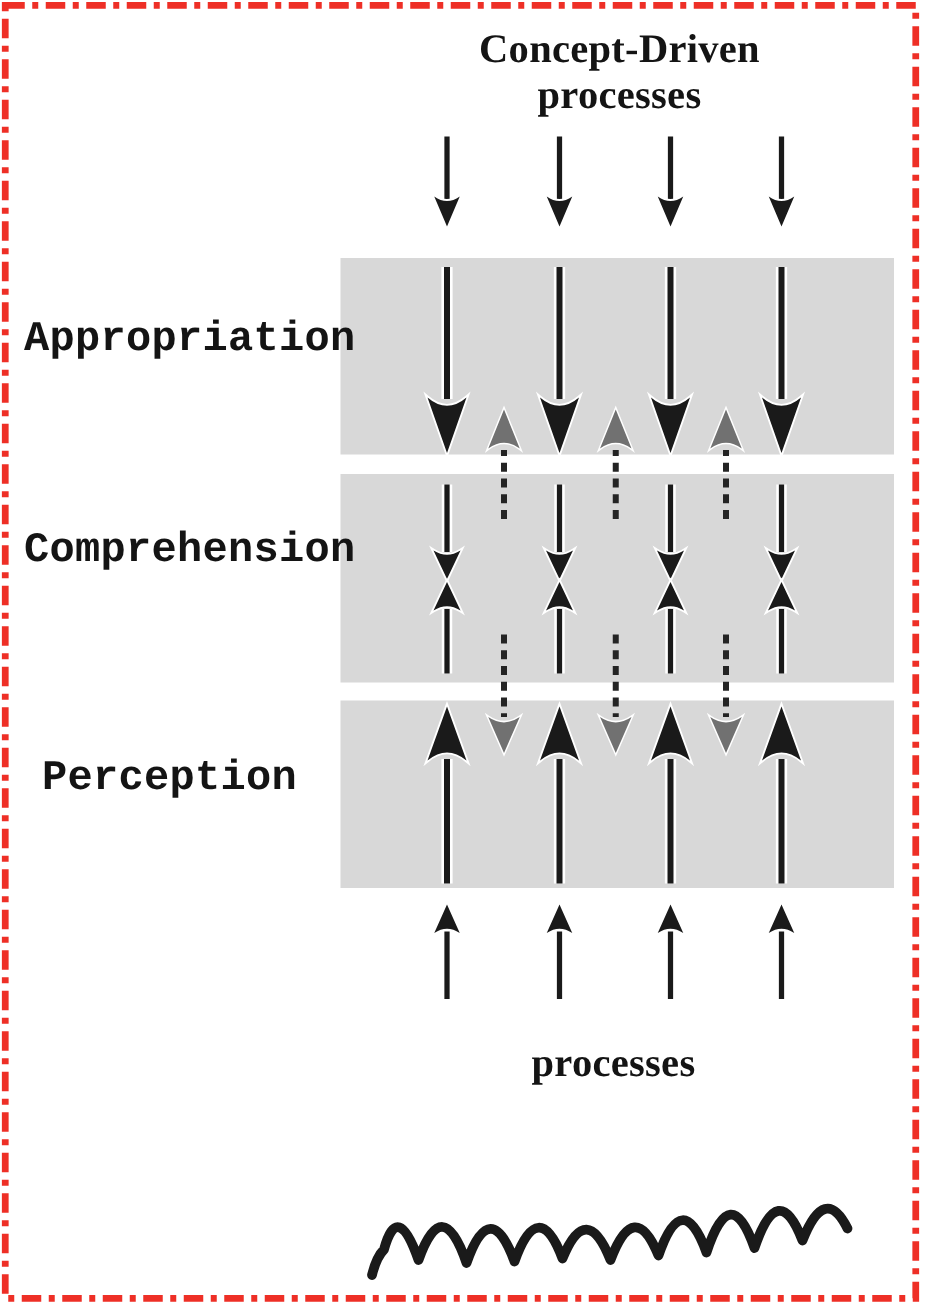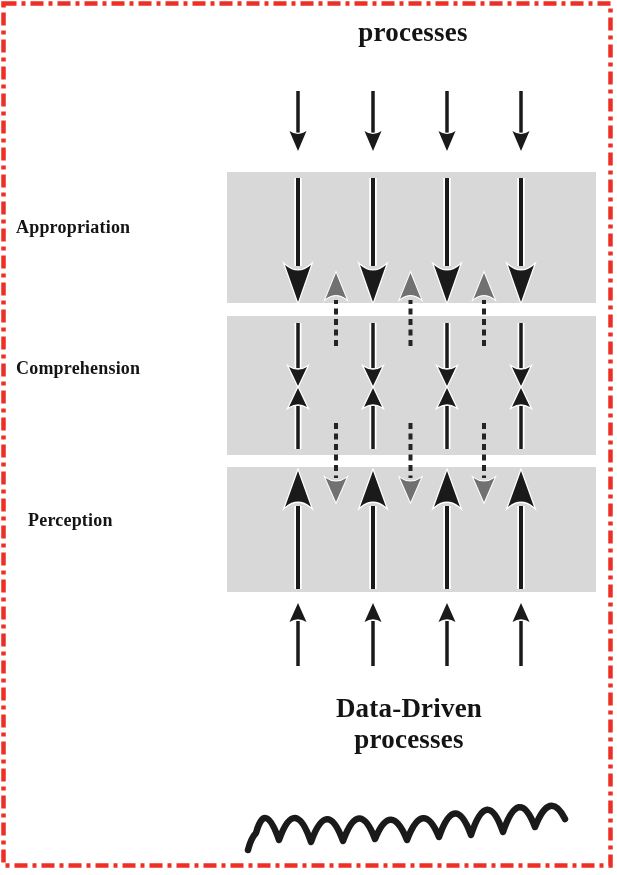--- a/index.html
+++ b/index.html
@@ -19,21 +19,21 @@
     position:absolute;left:0;top:0;
     pointer-events:none;
   }
   .t{
     position:absolute;
     color:#141414;
     font-weight:600;
     letter-spacing:0.2px;
     white-space:nowrap;
   }
-  .label{font-size:18px;line-height:26px;}
+  .label{font-size:28px;line-height:26px;font-family:Liberation Mono, monospace;}
   .title{font-size:27px;line-height:31px;text-align:center;}
 </style>
 </head>
 <body>
 
 <div class="canvas">
 
   <div class="band" style="top: 172px; height: 131px; background: rgb(216, 216, 216);"></div>
   <div class="band" style="top: 316px; height: 139px; background: rgb(216, 216, 216);"></div>
   <div class="band" style="top: 467px; height: 125px; background: rgb(216, 216, 216);"></div>
@@ -197,26 +197,26 @@
         </g>
         <g>
           <line x1="484" y1="423" x2="484" y2="478" stroke="#242424" stroke-width="4" stroke-dasharray="6 4.5"></line>
           <path d="M484 502 L473.5 478 Q484 485.2 494.5 478 Z" fill="#717171" stroke="#ffffff" stroke-width="2" paint-order="stroke"></path>
         </g>
       </g>
       <path d="M248 850 Q251 838 256 833 Q265 800 279 840 Q295 795 311 842 Q327 797 343 841 Q359 797 375 839 Q391 800 407 840 Q423 798 439 837 Q455 791 471 835 Q487 786 503 832 Q519 785 535 827 Q550 789 565 819" fill="none" stroke="#1a1a1a" stroke-width="6.5" stroke-linecap="round" stroke-linejoin="round"></path>
     </svg>
 
   <div class="t title" style="left: 258px; top: 17px; width: 310px; color: rgb(20, 20, 20);">
+    <div>Concept-Driven</div>
     <div>processes</div>
   </div>
 
   <div class="t label" style="left: 16px; top: 214px; color: rgb(20, 20, 20);">Appropriation</div>
   <div class="t label" style="left: 16px; top: 355px; color: rgb(20, 20, 20);">Comprehension</div>
   <div class="t label" style="left: 16px; top: 507px; color: rgb(20, 20, 20); margin-left: 12px;">Perception</div>
 
   <div class="t title" style="left: 254px; top: 693px; width: 310px; color: rgb(20, 20, 20);">
-    <div>Data-Driven</div>
     <div>processes</div>
   </div>
 
 
 </div>
 
 </body></html>

